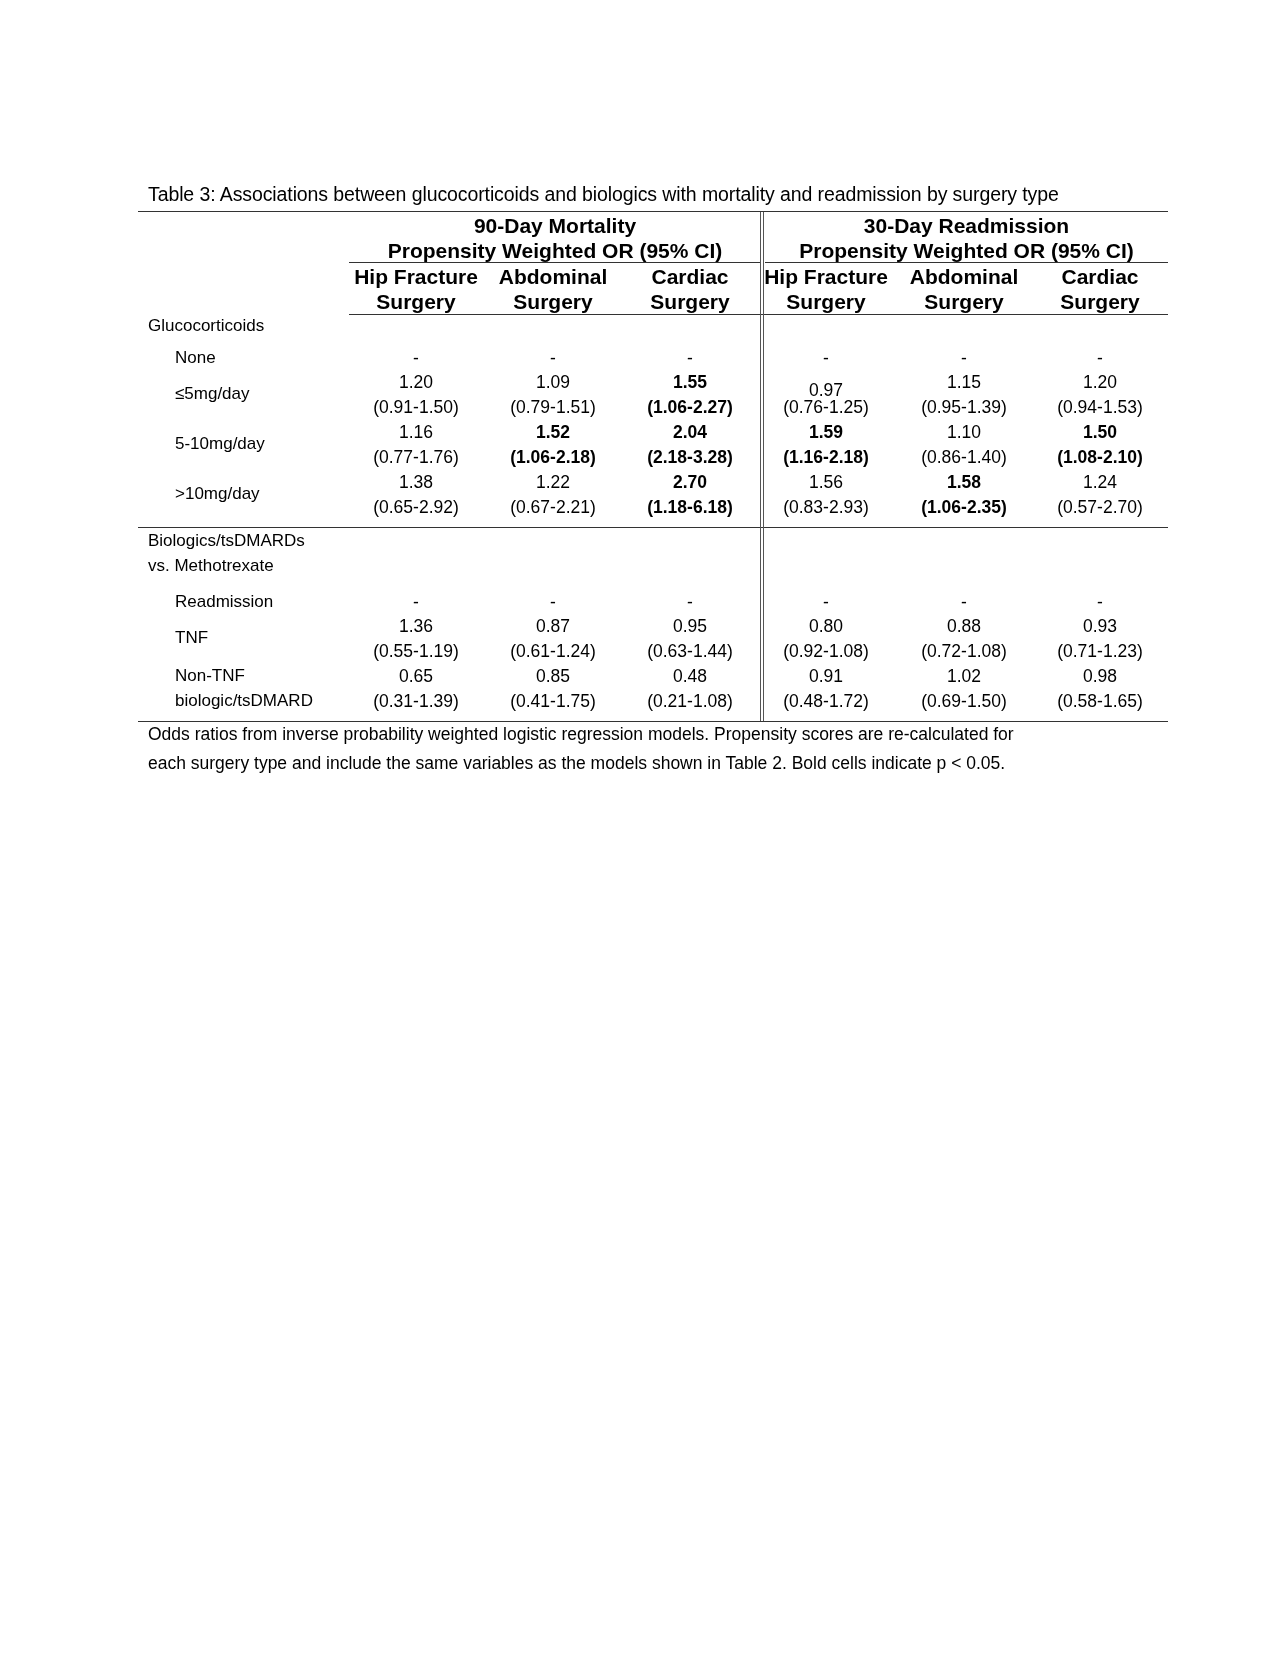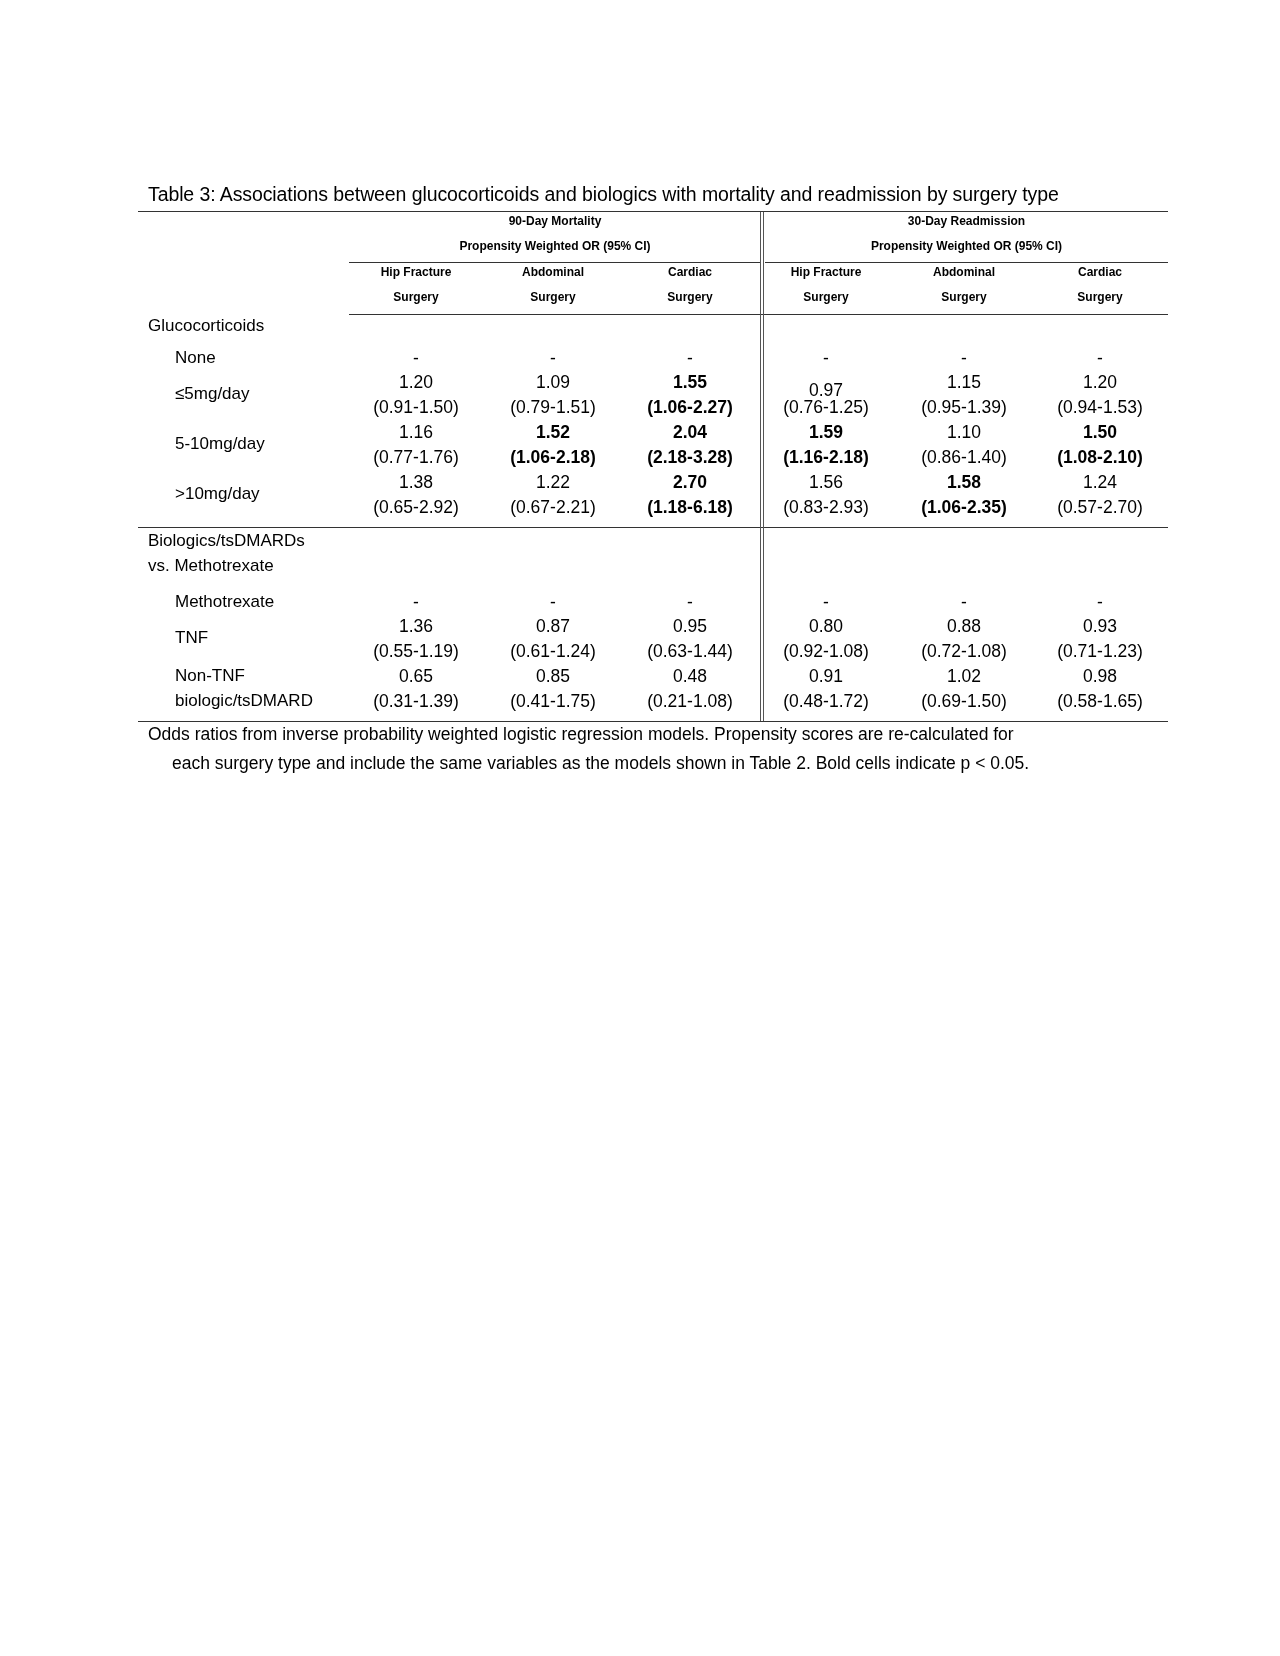--- a/index.html
+++ b/index.html
@@ -1,21 +1,21 @@
 <!DOCTYPE html>
 <html><head>
 <meta charset="utf-8">
 <style>
   html, body { margin:0; padding:0; background:#ffffff; }
   body { width:1280px; height:1656px; position:relative; font-family:"Liberation Sans", "DejaVu Sans", sans-serif; color:#000; }
   .page { position:absolute; left:0; top:0; width:1280px; height:1656px; }
   .caption { position:absolute; left:148px; top:183px; font-size:19.5px; white-space:nowrap; letter-spacing:-0.1px; }
   .hline { position:absolute; height:0; border-top:1.6px solid #333; }
   .vline { position:absolute; width:4px; border-left:1.4px solid #555; border-right:1.4px solid #555; box-sizing:border-box; }
-  .hdr { position:absolute; font-weight:bold; font-size:12px; text-align:center; white-space:nowrap; }
+  .hdr { position:absolute; font-weight:bold; font-size:21px; text-align:center; white-space:nowrap; }
   .cell { position:absolute; font-size:17.5px; text-align:center; width:140px; white-space:nowrap; }
   .cell.b { font-weight:bold; }
   .rowlabel { position:absolute; font-weight:normal; font-size:17px; white-space:nowrap; }
   .note { position:absolute; left:148px; font-size:17.5px; white-space:nowrap; }
 </style>
 </head>
 <body>
 
 <div class="page">
   <div class="caption">Table 3: Associations between glucocorticoids and biologics with mortality and readmission by surgery type</div>
@@ -91,21 +91,21 @@
       <div class="cell b" style="left: 620px; top: 472px;">2.70</div>
       <div class="cell b" style="left: 620px; top: 497px;">(1.18-6.18)</div>
       <div class="cell" style="left: 756px; top: 472px;">1.56</div>
       <div class="cell" style="left: 756px; top: 497px;">(0.83-2.93)</div>
       <div class="cell b" style="left: 894px; top: 472px;">1.58</div>
       <div class="cell b" style="left: 894px; top: 497px;">(1.06-2.35)</div>
       <div class="cell" style="left: 1030px; top: 472px;">1.24</div>
       <div class="cell" style="left: 1030px; top: 497px;">(0.57-2.70)</div>
       <div class="rowlabel" style="left: 148px; top: 531px;">Biologics/tsDMARDs</div>
       <div class="rowlabel" style="left: 148px; top: 556px;">vs. Methotrexate</div>
-      <div class="rowlabel" style="left: 175px; top: 592px;">Methotrexate</div>
+      <div class="rowlabel" style="left: 175px; top: 592px;">Readmission</div>
       <div class="cell" style="left: 346px; top: 592px;">-</div>
       <div class="cell" style="left: 483px; top: 592px;">-</div>
       <div class="cell" style="left: 620px; top: 592px;">-</div>
       <div class="cell" style="left: 756px; top: 592px;">-</div>
       <div class="cell" style="left: 894px; top: 592px;">-</div>
       <div class="cell" style="left: 1030px; top: 592px;">-</div>
       <div class="rowlabel" style="left: 175px; top: 628px;">TNF</div>
       <div class="cell" style="left: 346px; top: 616px;">1.36</div>
       <div class="cell" style="left: 346px; top: 641px;">(0.55-1.19)</div>
       <div class="cell" style="left: 483px; top: 616px;">0.87</div>
@@ -128,14 +128,14 @@
       <div class="cell" style="left: 620px; top: 691px;">(0.21-1.08)</div>
       <div class="cell" style="left: 756px; top: 666px;">0.91</div>
       <div class="cell" style="left: 756px; top: 691px;">(0.48-1.72)</div>
       <div class="cell" style="left: 894px; top: 666px;">1.02</div>
       <div class="cell" style="left: 894px; top: 691px;">(0.69-1.50)</div>
       <div class="cell" style="left: 1030px; top: 666px;">0.98</div>
       <div class="cell" style="left: 1030px; top: 691px;">(0.58-1.65)</div>
     </div>
 
   <div class="note" style="top:724px;">Odds ratios from inverse probability weighted logistic regression models. Propensity scores are re-calculated for</div>
-  <div class="note" style="top:753px;margin-left:24px;">each surgery type and include the same variables as the models shown in Table 2. Bold cells indicate p &lt; 0.05.</div>
+  <div class="note" style="top:753px;">each surgery type and include the same variables as the models shown in Table 2. Bold cells indicate p &lt; 0.05.</div>
 </div>
 
 </body></html>

